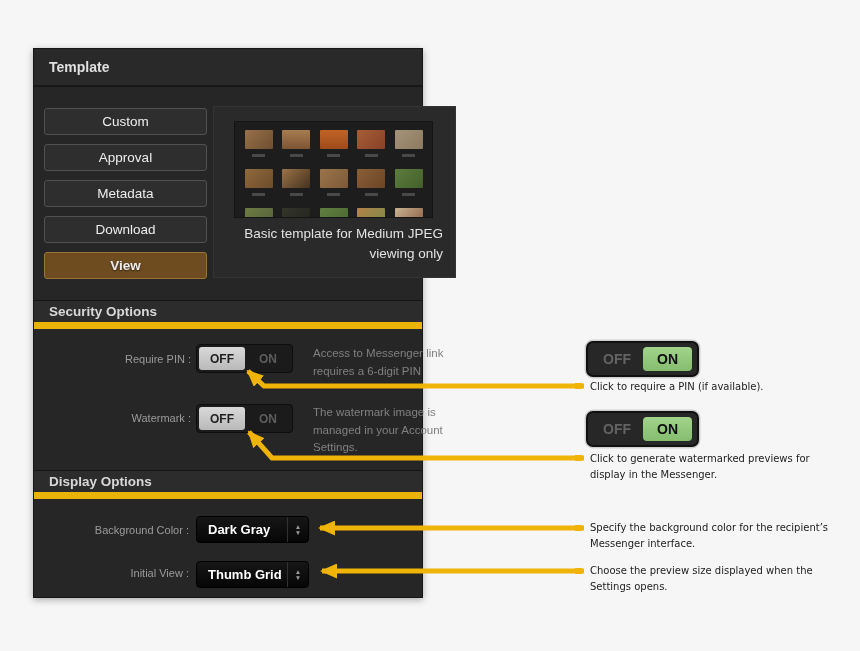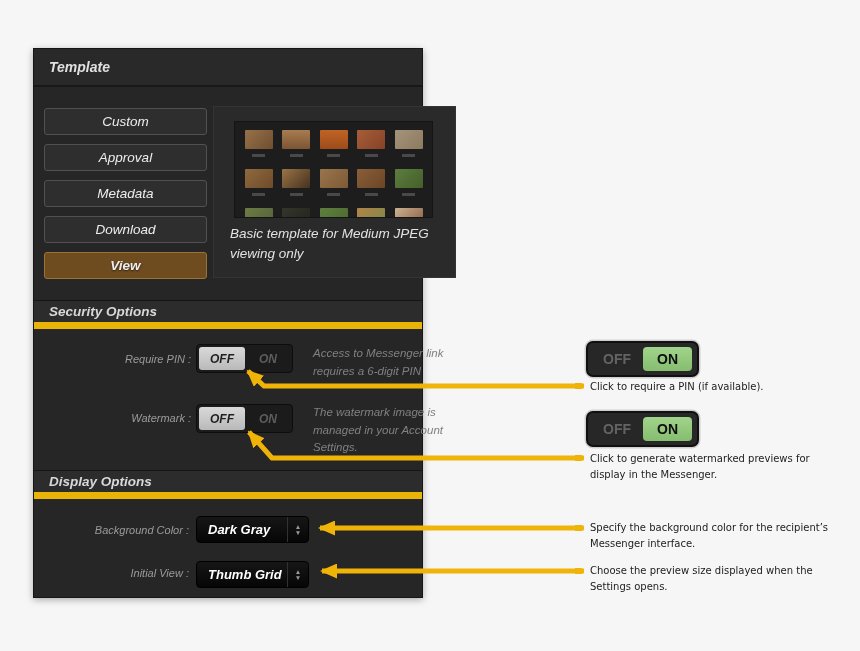--- a/index.html
+++ b/index.html
@@ -9,21 +9,20 @@
     font-family:"Liberation Sans",sans-serif;
   }
   .stage{position:absolute;inset:0;}
 
   
   .panel{
     position:absolute;left:33px;top:48px;width:390px;height:550px;
     background:#262626;border:1px solid #161616;box-sizing:border-box;
     box-shadow:0 2px 7px rgba(0,0,0,.30);
     color:#e4e4e4;
-    font-style:italic;
   }
   .panel-header{
     position:absolute;left:0;top:0;right:0;height:36px;
     border-bottom:2px solid #181818;background:#292929;
     display:flex;align-items:center;padding-left:15px;
     font-size:14px;font-weight:bold;color:#e0e0e0;
   }
   .section-header{
     position:absolute;left:0;right:0;height:29px;
     background:#2c2c2c;border-top:1px solid #151515;border-bottom:7px solid #eab308;
@@ -53,21 +52,21 @@
   .thumb-grid{
     position:absolute;left:20px;top:14px;width:199px;height:97px;
     background:#1d1d1d;border:1px solid #141414;box-sizing:border-box;
     overflow:hidden;padding-top:8px;
   }
   .thumb-row{display:flex;justify-content:space-evenly;margin-bottom:12px;}
   .thumb-cell{display:flex;flex-direction:column;align-items:center;}
   .thumb{width:28px;height:19px;border-radius:1px;}
   .thumb-label{width:13px;height:3px;margin-top:5px;background:#6e6e6e;opacity:.55;}
   .preview-caption{
-    position:absolute;left:4px;right:0;top:117px;text-align:left;
+    position:absolute;left:12px;right:0;top:117px;text-align:right;
     font-size:13.5px;line-height:20px;color:#e2e2e2;padding:0 12px;
   }
 
   
   .opt-label{
     position:absolute;text-align:right;color:#9b9b9b;font-size:11px;line-height:16px;
   }
   .helper{
     position:absolute;left:279px;width:152px;color:#808080;
     font-size:11.5px;line-height:17.5px;

